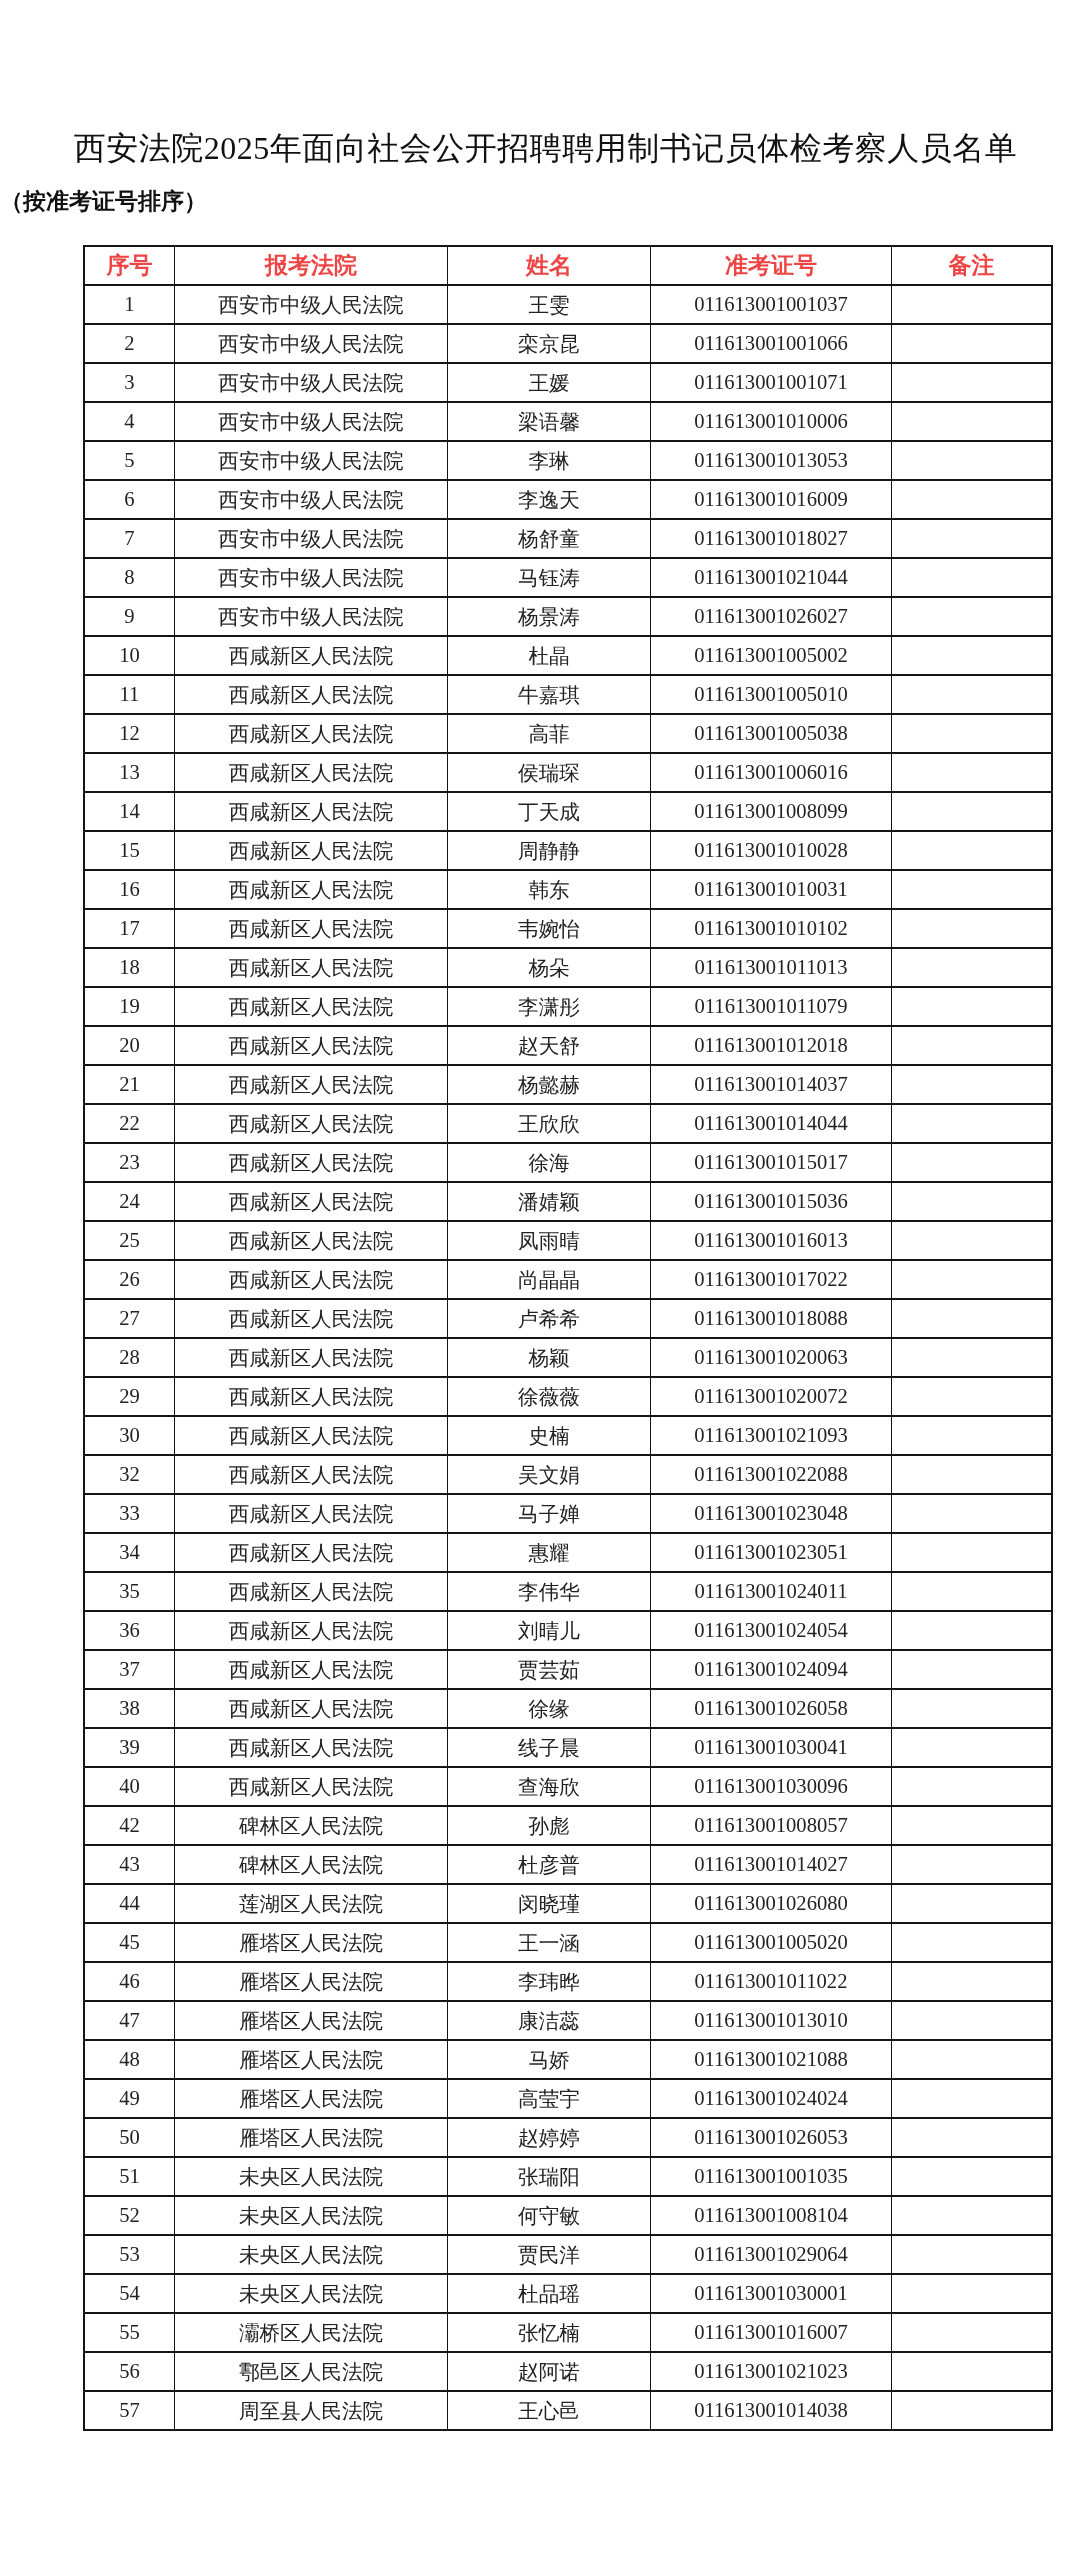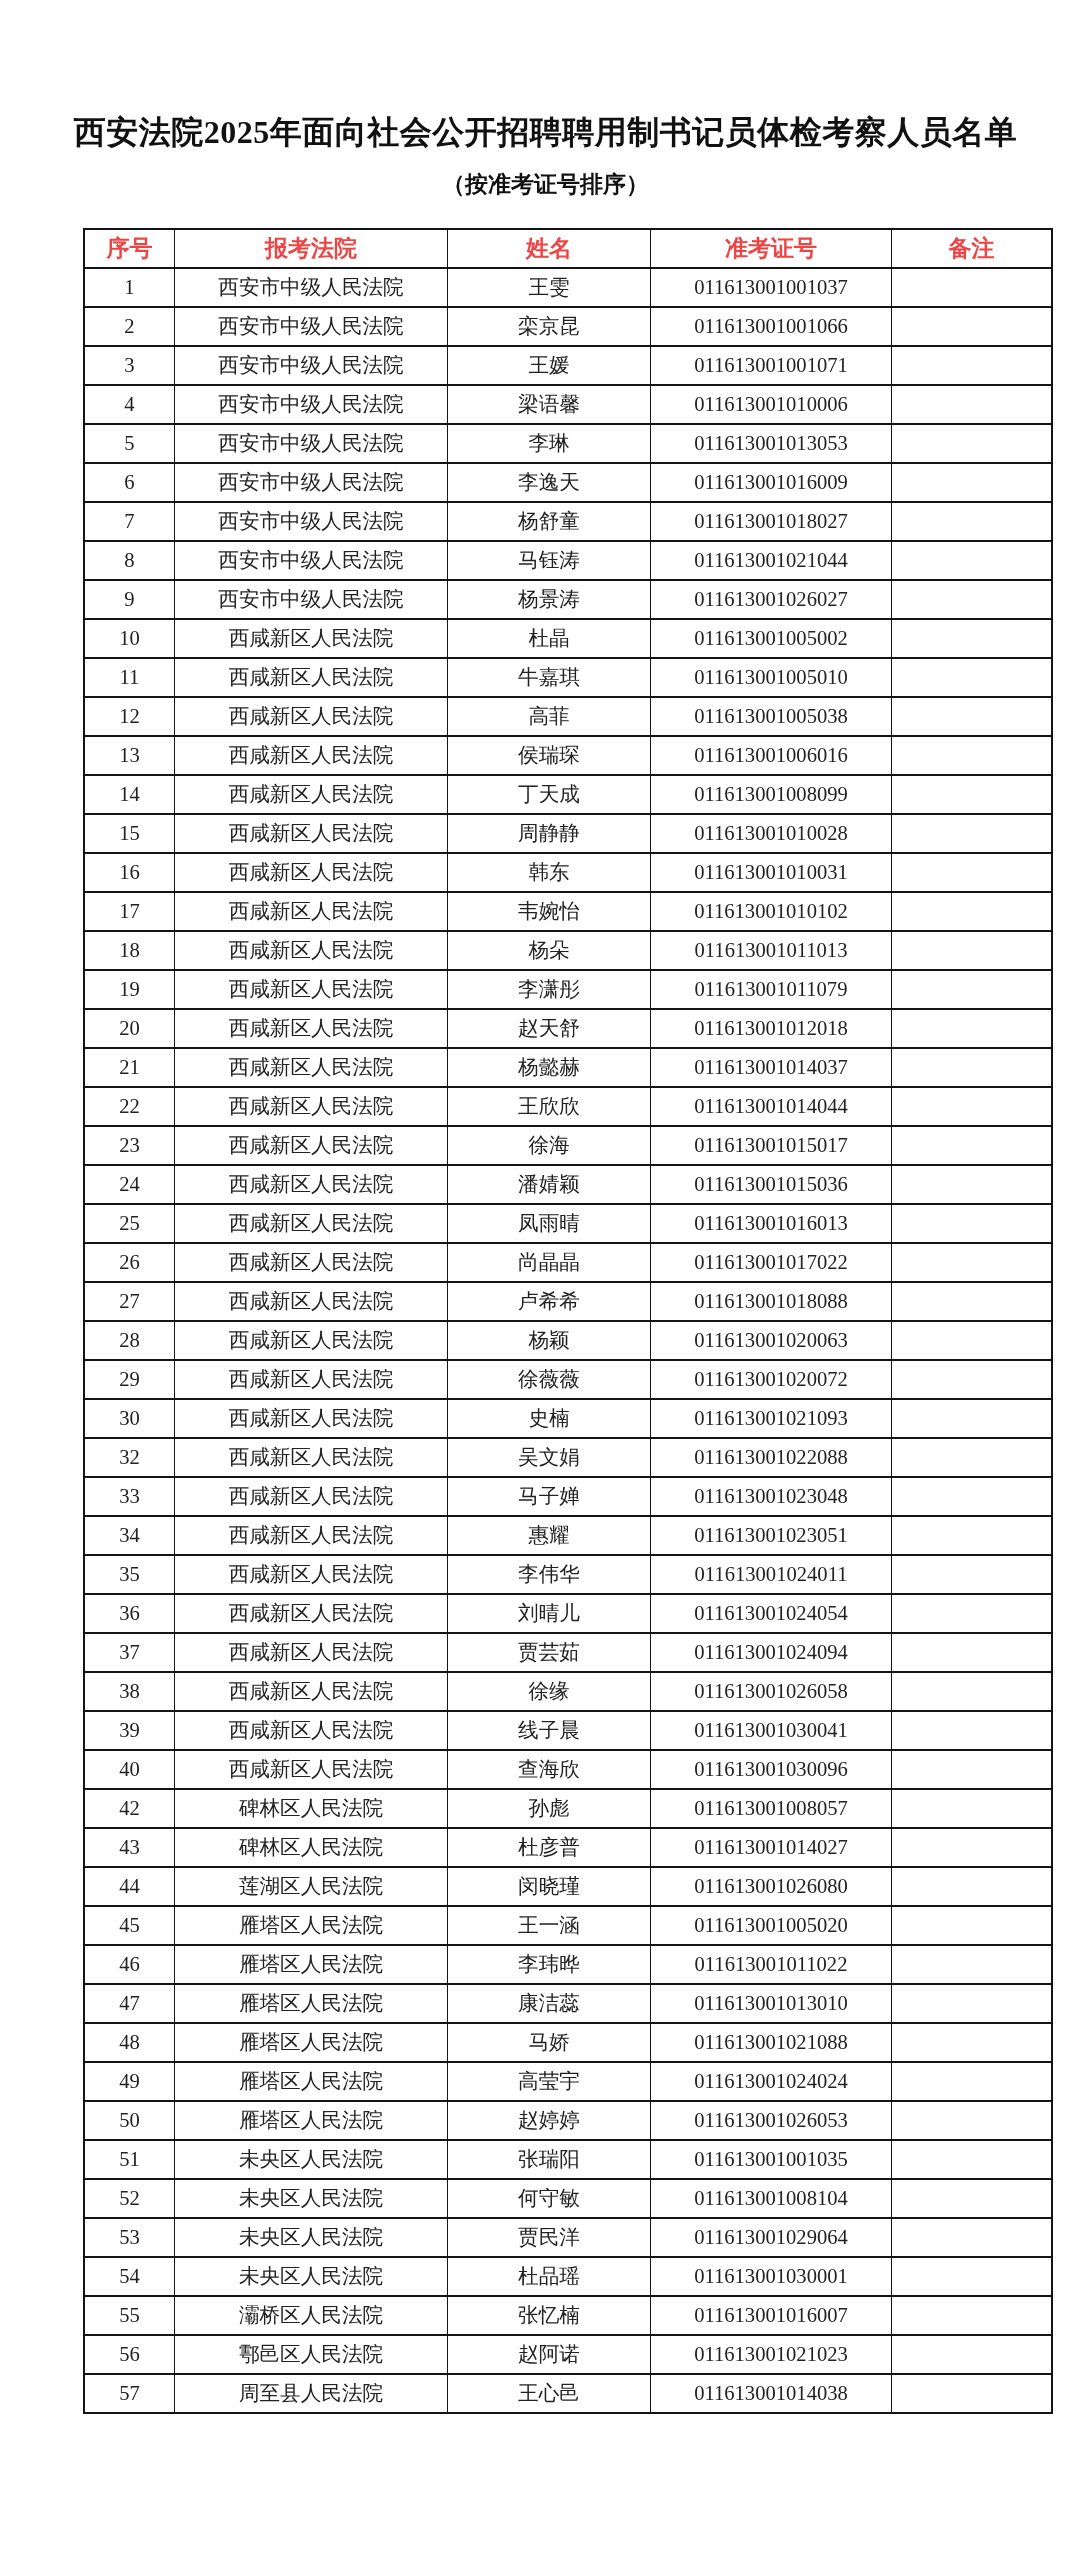--- a/index.html
+++ b/index.html
@@ -12,31 +12,30 @@
     width: 1091px;
     height: 2666px;
     background: #ffffff;
     box-sizing: border-box;
     padding-top: 111px;
     font-family: "Liberation Serif", "DejaVu Serif", serif;
     color: #1c1c1c;
     overflow: hidden;
   }
   .doc-title {
-    margin: 0;
+    margin: 16px;
     text-align: center;
     font-size: 32px;
-    font-weight: bold;
+    font-weight: normal;
     line-height: 1.35;
     letter-spacing: 0.5px;
     color: #111111;
   }
   .doc-subtitle {
     margin: 14.4px 0 0 0;
-    text-align: center;
     font-size: 23px;
     font-weight: bold;
     line-height: 1.35;
     color: #111111;
   }
   table.roster {
     border-collapse: collapse;
     table-layout: fixed;
     width: 962px;
     margin: 28px 0 0 83px;

